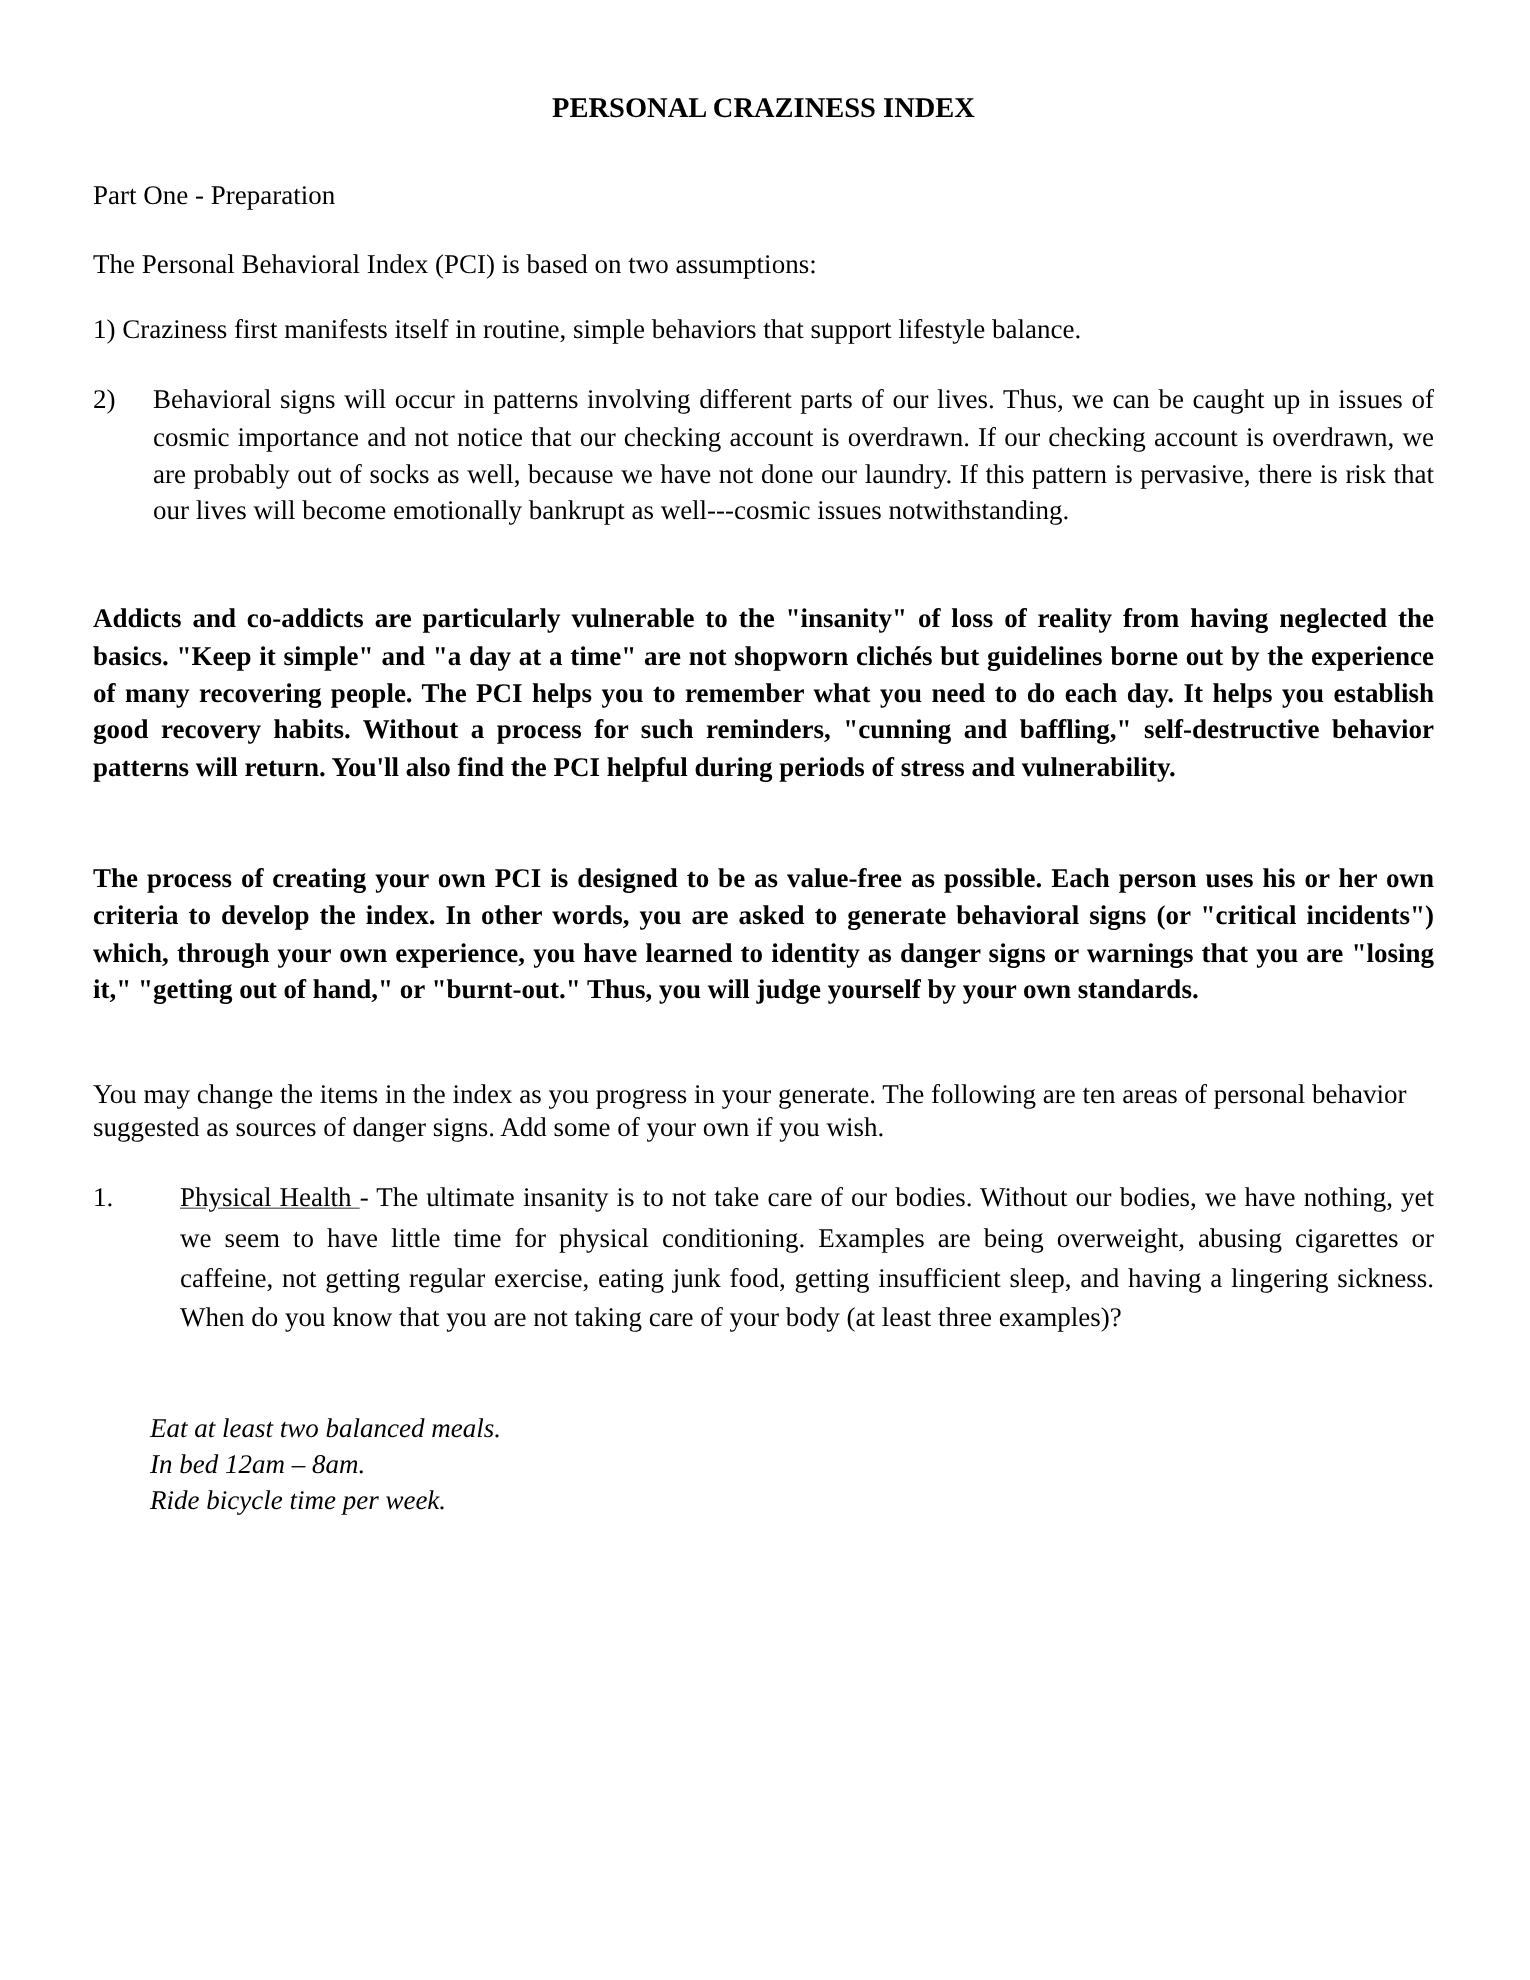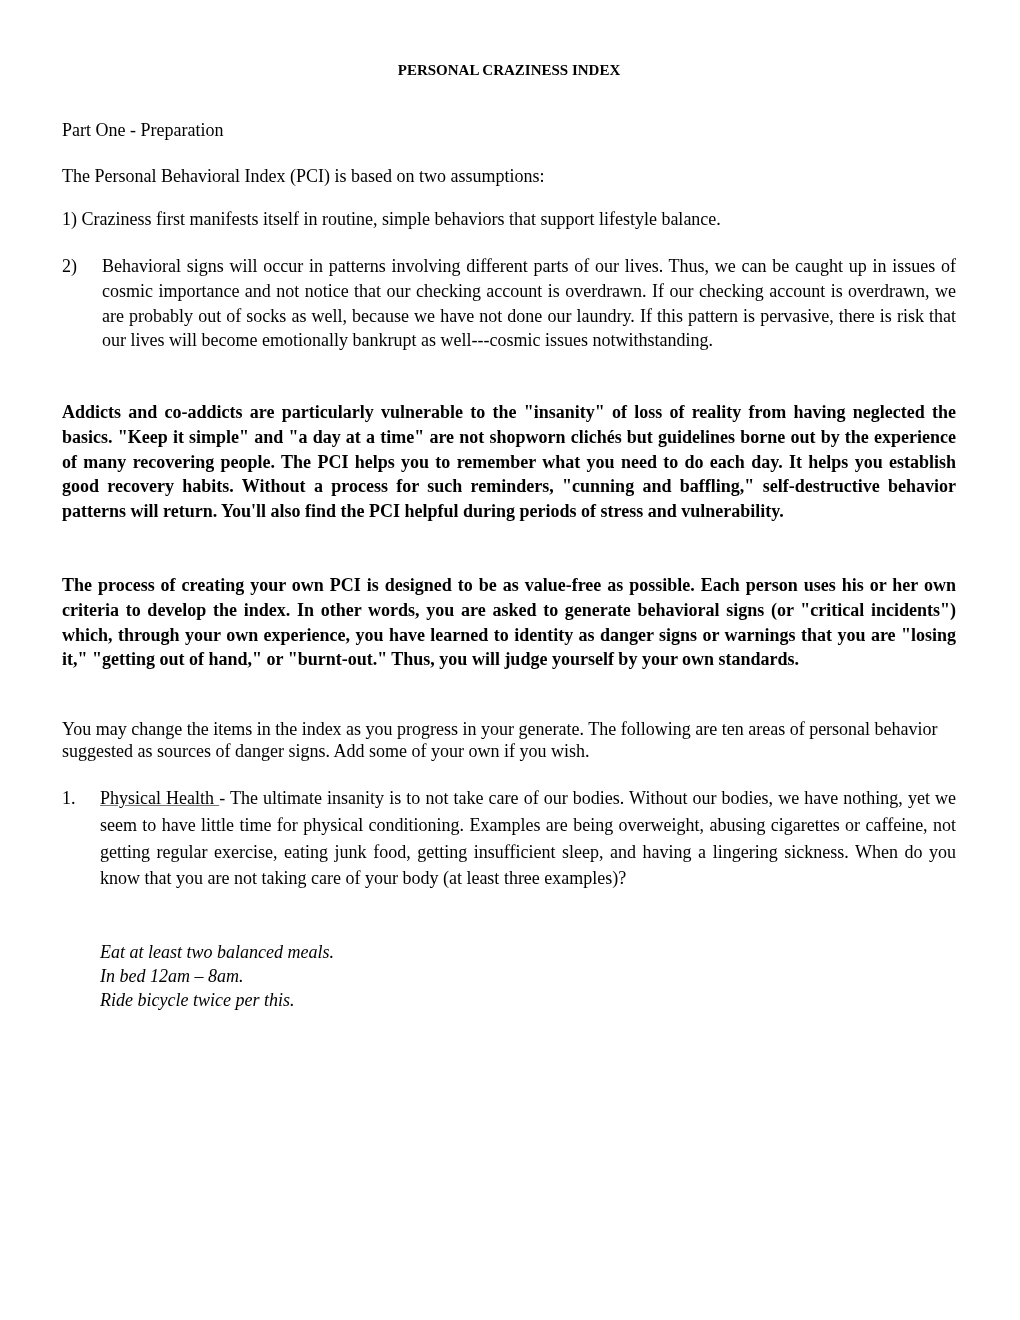--- a/index.html
+++ b/index.html
@@ -1,29 +1,29 @@
 <!DOCTYPE html>
 <html><head>
 <meta charset="utf-8">
 <style>
   html, body { margin: 0; padding: 0; background: #ffffff; }
   body { width: 1020px; height: 1320px; position: relative; overflow: hidden;
          font-family: "Liberation Serif", "DejaVu Serif", serif; color: #000; }
   .page { position: absolute; left: 62px; top: 0; width: 894px; }
   .title { position: absolute; top: 62px; left: 0; width: 894px; text-align: center;
-           font-weight: bold; font-size: 15px; letter-spacing: 0; }
+           font-weight: bold; font-size: 19px; letter-spacing: 0; }
   .p { position: absolute; left: 0; width: 894px; font-size: 18px; line-height: 24.8px; margin: 0; }
   .just { text-align: justify; text-align-last: left; font-weight: bold; }
   .tight { line-height: 22px; }
   .numitem { position: absolute; left: 0; width: 894px; font-size: 18px; line-height: 24.8px; }
   .numitem .num { position: absolute; left: 0; top: 0; }
   .numitem .body { margin-left: 40px; text-align: justify; }
   .list1 { position: absolute; left: 0; width: 894px; font-size: 18px; line-height: 26.8px; }
   .list1 .num { position: absolute; left: 0; top: 0; }
-  .list1 .body { margin-left: 38px; text-align: justify; }
+  .list1 .body { margin-left: 58px; text-align: justify; }
   .u { text-decoration: underline; text-decoration-color: #777; }
   .answers { position: absolute; left: 38px; top: 940px; font-size: 18px; line-height: 24px; font-style: italic; }
   .answers div { white-space: nowrap; }
 </style>
 </head>
 <body>
 
 <div class="page">
   <div class="title">PERSONAL CRAZINESS INDEX</div>
 
@@ -48,15 +48,15 @@
   <p class="p tight" style="top:718px">You may change the items in the index as you progress in your generate. The following are ten areas of personal behavior suggested as sources of danger signs. Add some of your own if you wish.</p>
 
   <div class="list1" style="top:785px">
     <span class="num">1.</span>
     <div class="body"><span class="u">Physical Health </span><span>- The ultimate insanity is to not take care of our bodies. Without our bodies, we have nothing, yet we seem to have little time for physical conditioning. Examples are being overweight, abusing cigarettes or caffeine, not getting regular exercise, eating junk food, getting insufficient sleep, and having a lingering sickness. When do you know that you are not taking care of your body (at least three examples)?</span></div>
   </div>
 
   <div class="answers">
     <div>Eat at least two balanced meals.</div>
     <div>In bed 12am – 8am.</div>
-    <div>Ride bicycle twice per this.</div>
+    <div>Ride bicycle time per week.</div>
   </div>
 </div>
 
 </body></html>

